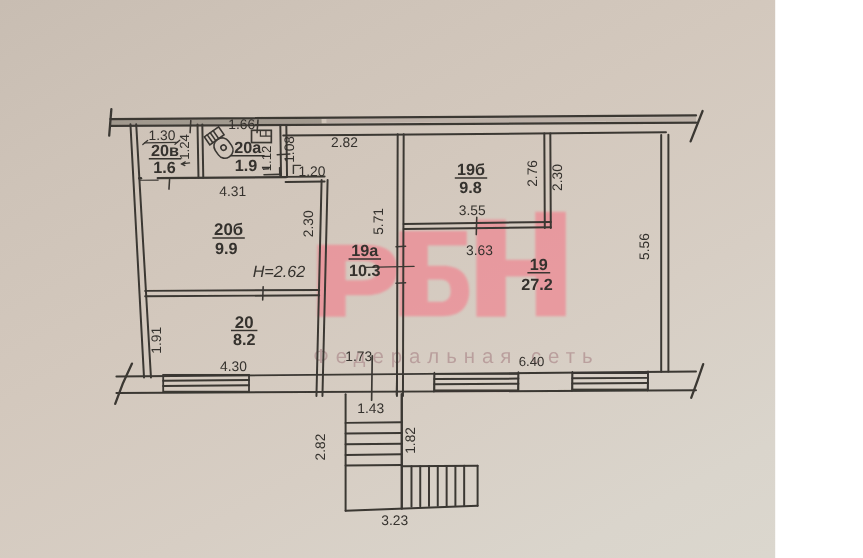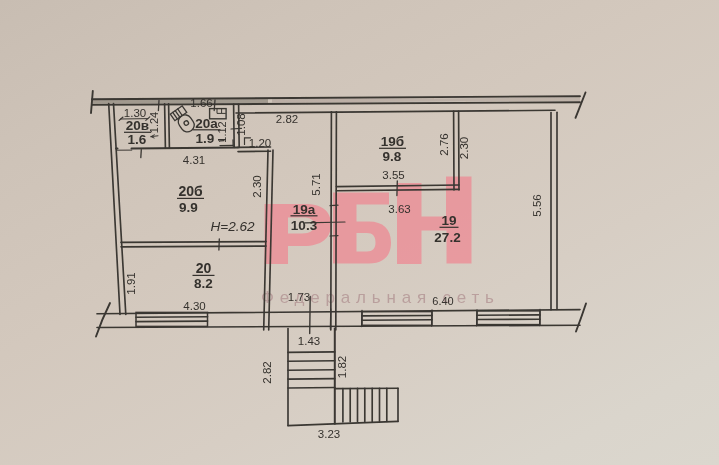--- a/index.html
+++ b/index.html
@@ -1,18 +1,18 @@
 <!DOCTYPE html>
 <html><head>
 <meta charset="utf-8">
 <style>
   html,body{margin:0;padding:0;}
   body{width:719px;height:465px;overflow:hidden;font-family:"Liberation Sans",sans-serif;}
-  .page{position:relative;width:719px;height:465px;
-    background:linear-gradient(152deg,#c8bdb2 0%,#cec3b8 20%,#d3c8bd 42%,#d7cec4 66%,#dad5cc 88%,#dbd7ce 100%);}
+  .page{position:relative;width:631px;height:465px;
+    background:linear-gradient(152deg,#c8bdb2 0%,#cec3b8 20%,#d3c8bd 42%,#d7cec4 66%,#dad5cc 88%,#dbd7ce 100%);padding-left:15px;}
   svg{position:absolute;left:0;top:0;}
 </style>
 </head>
 <body>
 
 <div class="page">
 <svg width="719" height="465" viewBox="0 0 719 465">
   <defs>
     <filter id="soft" x="-5%" y="-5%" width="110%" height="110%">
       <feGaussianBlur stdDeviation="0.45"></feGaussianBlur>

